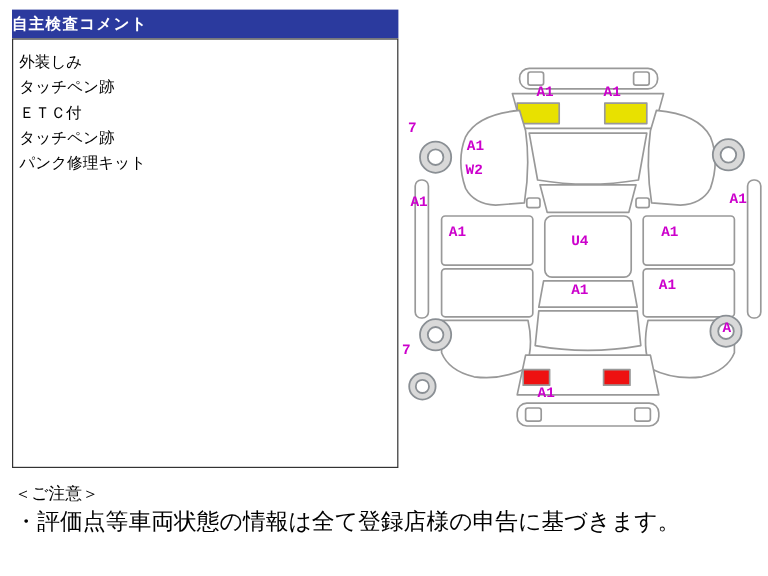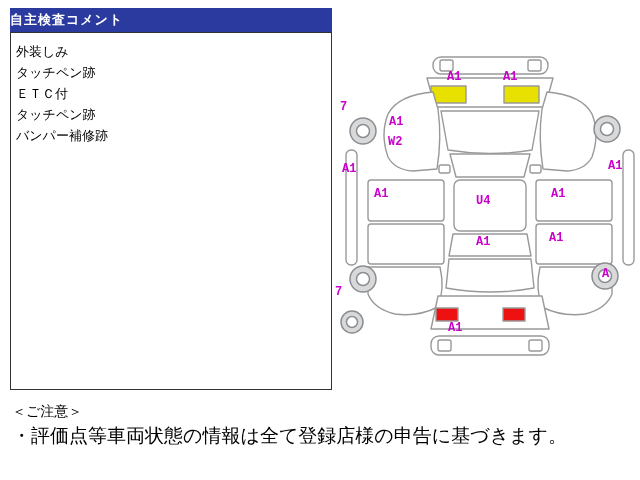--- a/index.html
+++ b/index.html
@@ -42,21 +42,21 @@
   <div class="comment-header">
     <span>自主検査コメント</span>
   </div>
 
   <div class="comment-box">
 
   <div class="comment-line">外装しみ</div>
       <div class="comment-line">タッチペン跡</div>
       <div class="comment-line">ＥＴＣ付</div>
       <div class="comment-line">タッチペン跡</div>
-      <div class="comment-line">バンパー補修跡</div>
+      <div class="comment-line">パンク修理キット</div>
     </div>
 
   <div class="diagram">
     <svg class="car-svg" width="640" height="480" viewBox="0 0 640 480">
       <g fill="#ffffff" stroke="var(--outline,#999)" stroke-width="1.4" stroke-linejoin="round">
 
         <rect x="433" y="57" width="115" height="17" rx="8"></rect>
         <rect x="440" y="60" width="13" height="11" rx="2"></rect>
         <rect x="528" y="60" width="13" height="11" rx="2"></rect>
 

